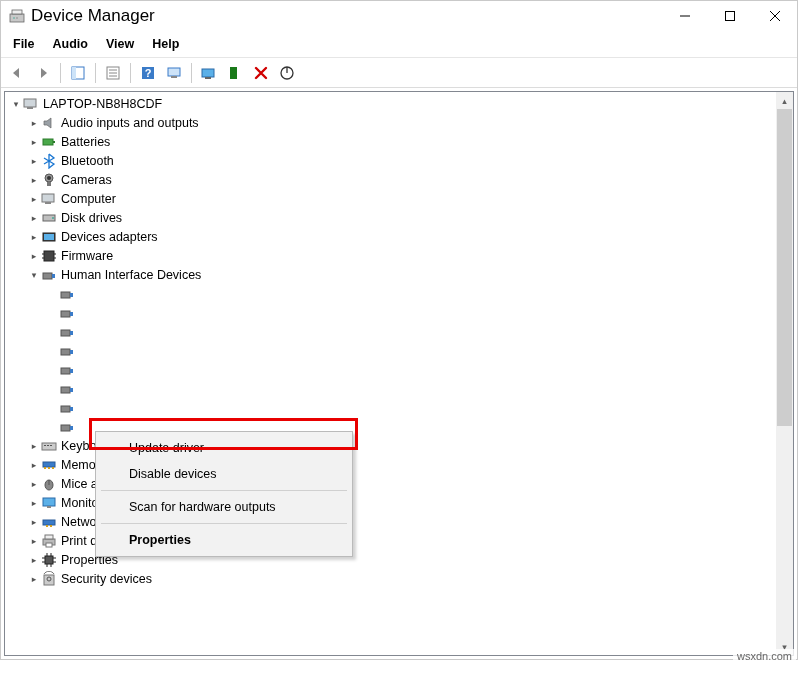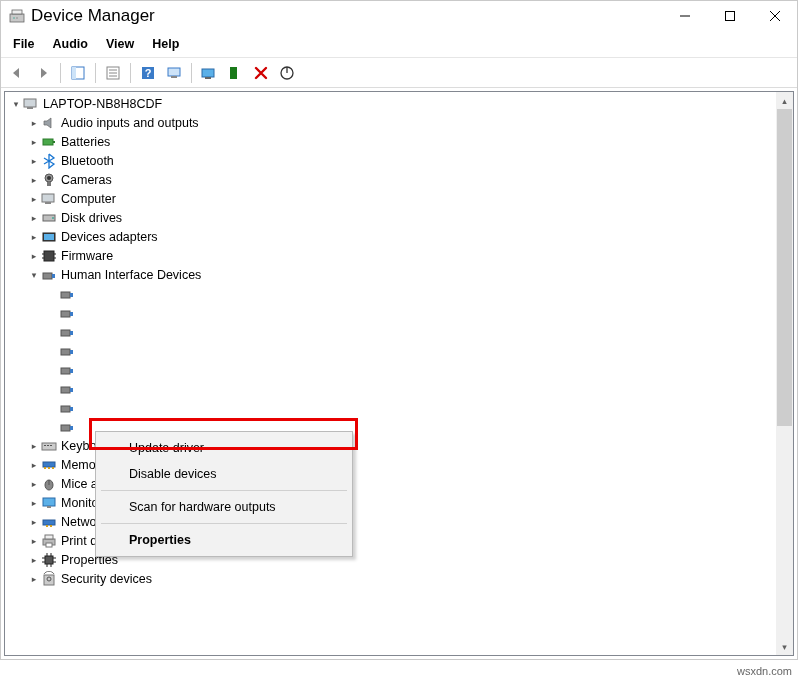--- a/index.html
+++ b/index.html
@@ -125,21 +125,21 @@
   .highlight-box {
     position: absolute;
     left: 84px; top: 326px;
     width: 269px; height: 32px;
     border: 3px solid #e80000;
     z-index: 20;
     pointer-events: none;
   }
   .watermark {
     position: absolute;
-    right: 4px; bottom: 1px;
+    right: 4px; bottom: 16px;
     font-size: 11px;
     color: #666;
     background: rgba(255,255,255,0.8);
     padding: 1px 4px;
     z-index: 50;
   }
   svg { display:block; }
 </style>
 </head>
 <body>

